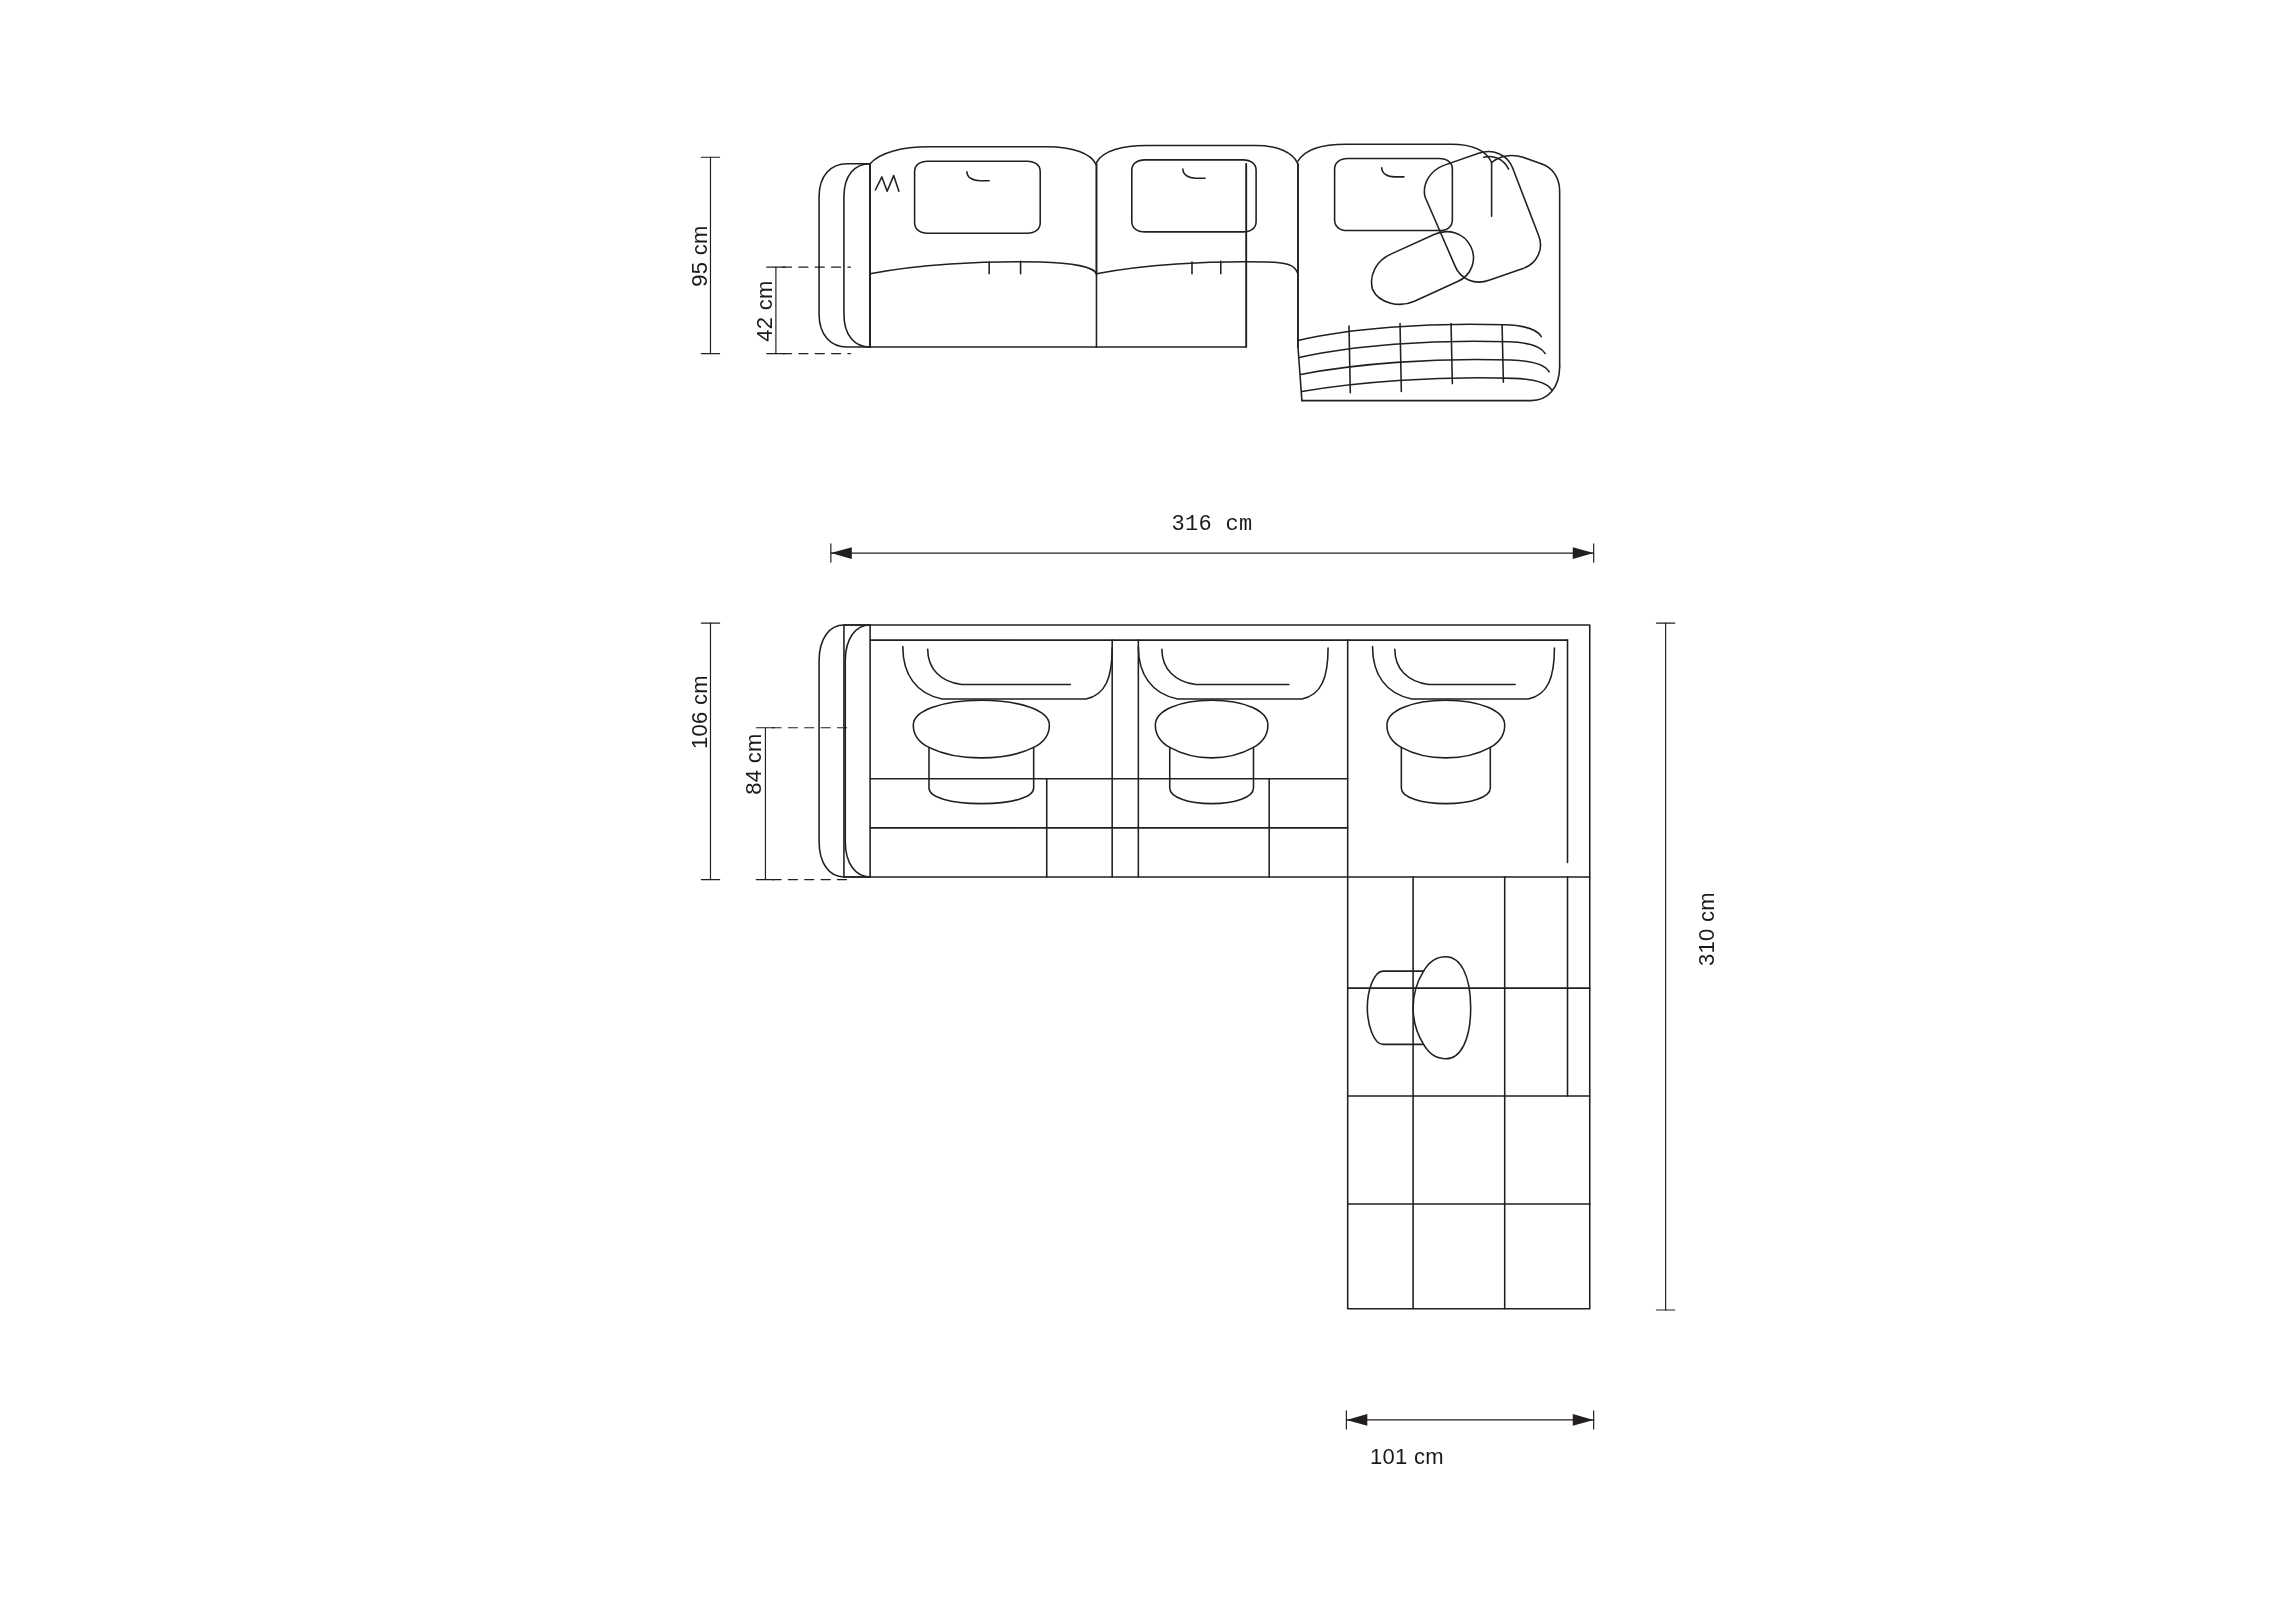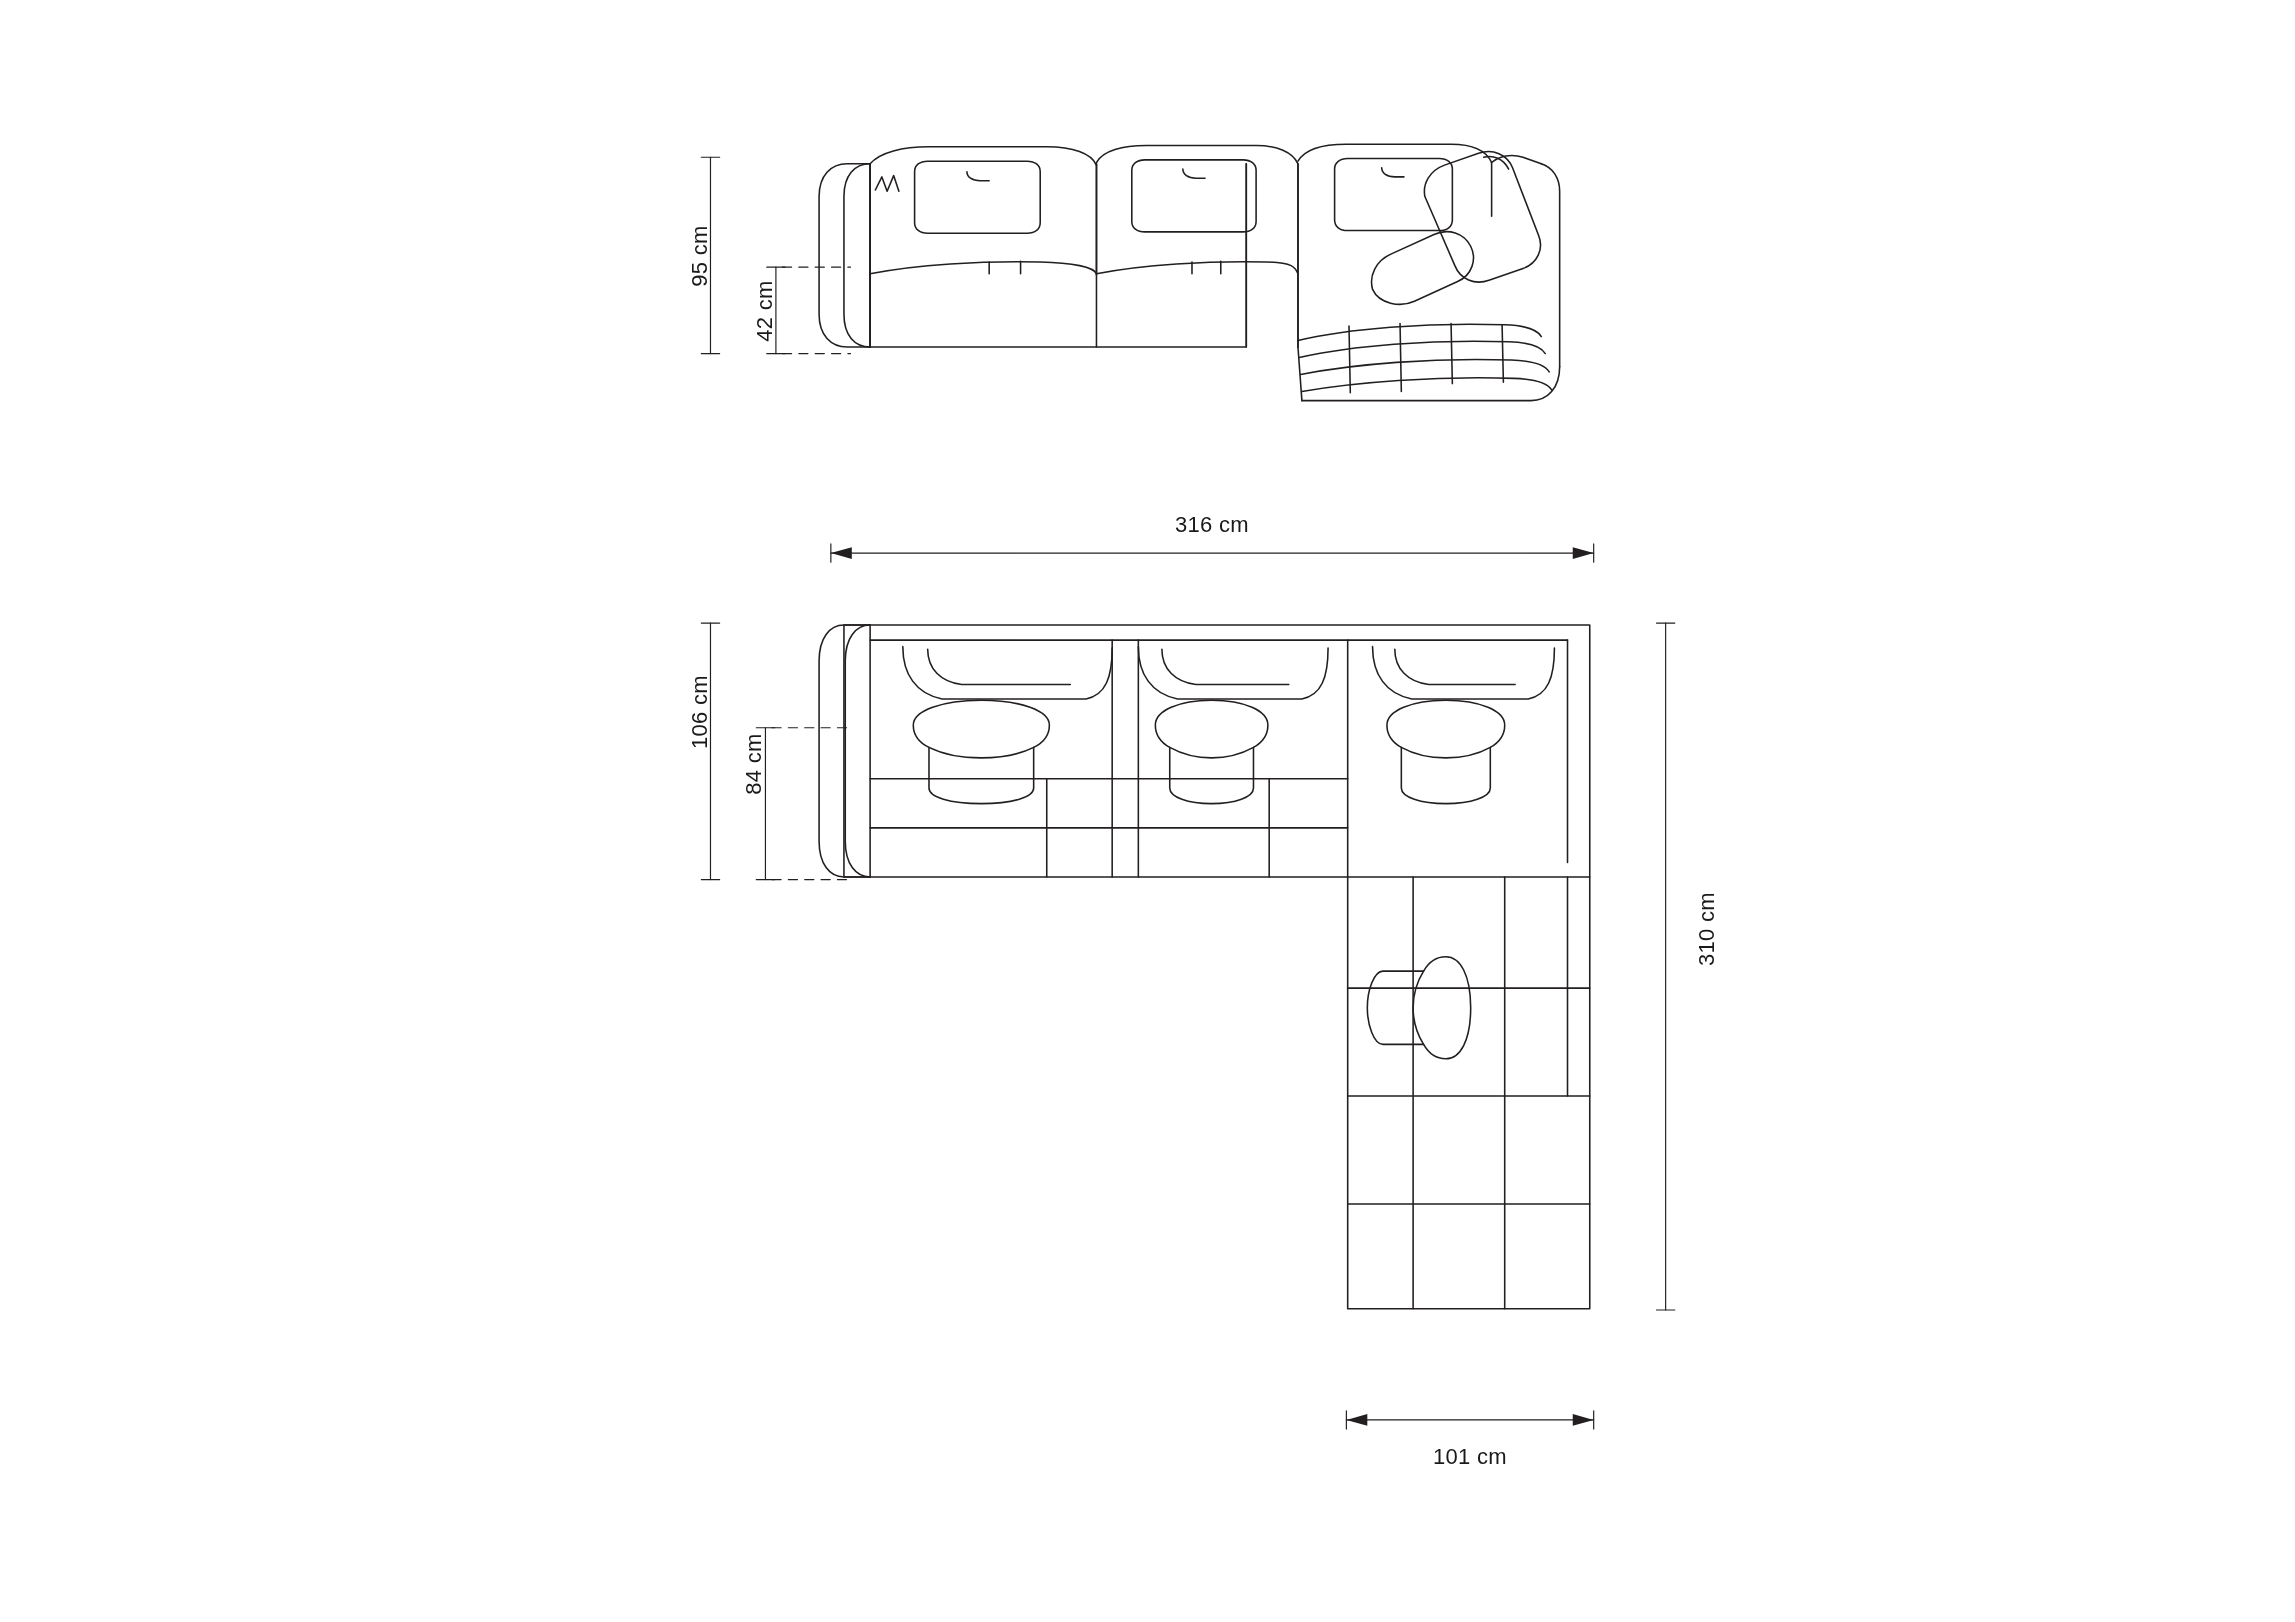--- a/index.html
+++ b/index.html
@@ -195,24 +195,24 @@
         <path d="M2436 2170 L2404 2161 L2404 2179 Z" fill="#231f20" stroke="none"></path>
       </g>
 
     </g>
   </svg>
 
   <div class="dim-label vert" style="left:647px; top:243px; width:105px; text-align:center;">95 cm</div>
 
   <div class="dim-label vert" style="left:712px; top:298px; width:105px; text-align:center;">42 cm</div>
 
-  <div class="dim-label" style="left:1112px; top:512px; width:200px; text-align:center;">316 cm</div>
+  <div class="dim-label" style="left:1112px; top:512px; width:200px; text-align:center;font-family:Liberation Mono, monospace;">316 cm</div>
 
   <div class="dim-label vert" style="left:647px; top:699px; width:105px; text-align:center;">106 cm</div>
 
   <div class="dim-label vert" style="left:701px; top:751px; width:105px; text-align:center;">84 cm</div>
 
   <div class="dim-label vert" style="left:1654px; top:916px; width:105px; text-align:center;">310 cm</div>
 
-  <div class="dim-label" style="left:1370px; top:1444px; width:200px; text-align:center;">101 cm</div>
+  <div class="dim-label" style="left:1370px; top:1444px; width:200px; ">101 cm</div>
 
 </div>
 
 
 </body></html>

